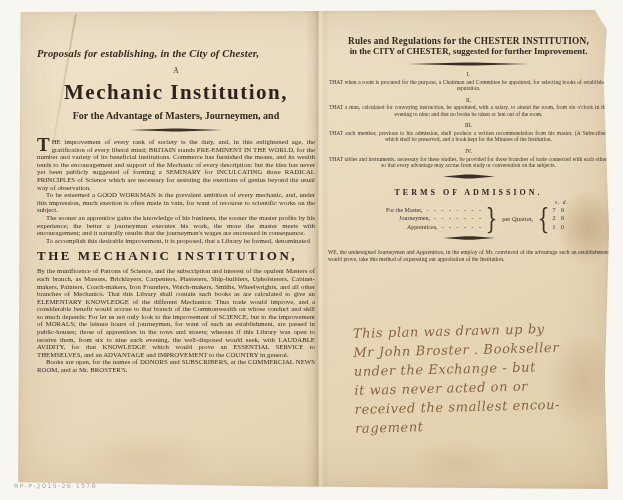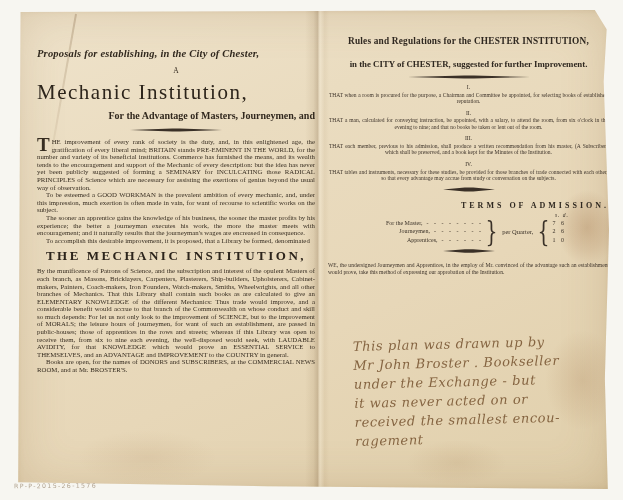--- a/index.html
+++ b/index.html
@@ -47,36 +47,36 @@
   .rd-short  { width:52px;  height:5px; margin:5px auto 0; }
   .rd-table  { width:52px;  height:4px; margin:4px auto 0; }
 
   
   .page { position:absolute; }
   .page.left  { left:20px;  top:38px; width:278px; }
   .page.right { left:311px; top:26px; width:281px; }
 
   .kicker { font-style:italic; font-weight:bold; font-size:10.5px; text-align:left; letter-spacing:0.2px; color:#31281e; }
   .article { text-align:center; font-size:7.5px; margin-top:7px; }
-  .main-title { text-align:left; font-size:21px; font-weight:normal; letter-spacing:1.5px; margin-top:5px; color:#2c241b; }
-  .subtitle { text-align:right; font-size:10px; font-weight:bold; margin-top:5px; color:#31281e; }
+  .main-title { text-align:center; font-size:21px; font-weight:bold; letter-spacing:1.5px; margin-top:5px; color:#2c241b; }
+  .subtitle { text-align:center; font-size:10px; font-weight:bold; margin-top:5px; color:#31281e; }
   .subtitle.s2 { margin-top:1px; }
   .body { font-size:6.8px; line-height:7.6px; text-align:justify; color:#372d21; }
   .body.indent { text-indent:9px; }
   .dropcap { float:left; font-size:19px; line-height:14px; font-weight:bold; padding-right:2px; }
-  .section-heading { text-align:center; font-size:13px; font-weight:bold; letter-spacing:2.5px; margin:4px 0 3px; white-space:nowrap; color:#2c241b; }
+  .section-heading { text-align:left; font-size:13px; font-weight:bold; letter-spacing:2.5px; margin:4px 0 3px; white-space:nowrap; color:#2c241b; }
 
   
   .rules-heading { text-align:center; font-weight:bold; color:#2f2820; }
   .rh1 { font-size:9.3px; letter-spacing:0.2px; }
-  .rh2 { font-size:8.8px; margin-top:13px; }
+  .rh2 { font-size:8.8px; margin-top:0; }
   .rule-num { text-align:center; font-size:5.6px; margin-top:5px; color:#3a3128; }
   .rule-text { font-size:5.5px; line-height:6.6px; text-align:justify; text-align-last:center; color:#3d332a; margin-top:1.5px; padding:0 1px; }
 
-  .terms-heading { text-align:right; font-size:8px; font-weight:bold; letter-spacing:3px; margin-top:9px; color:#2f2820; }
+  .terms-heading { text-align:center; font-size:8px; font-weight:bold; letter-spacing:3px; margin-top:9px; color:#2f2820; }
   .terms { display:flex; justify-content:center; align-items:center; margin-top:8px; font-size:6px; color:#3a3128; }
   .t-labels { width:112px; }
   .t-row { display:flex; justify-content:flex-end; gap:4px; line-height:8.5px; white-space:nowrap; }
   .t-dashes { letter-spacing:2px; }
   .brace { font-size:27px; font-weight:400; line-height:1; transform:scaleX(0.7); color:#3a3128; font-family:"DejaVu Serif", serif; }
   .t-freq { margin:0 2px; font-size:6.5px; white-space:nowrap; }
   .t-amounts { position:relative; line-height:8.5px; }
   .t-amount { letter-spacing:2px; white-space:nowrap; }
   .t-sd { position:absolute; top:-8px; right:-3px; font-style:italic; font-size:5.5px; letter-spacing:1px; }
 

